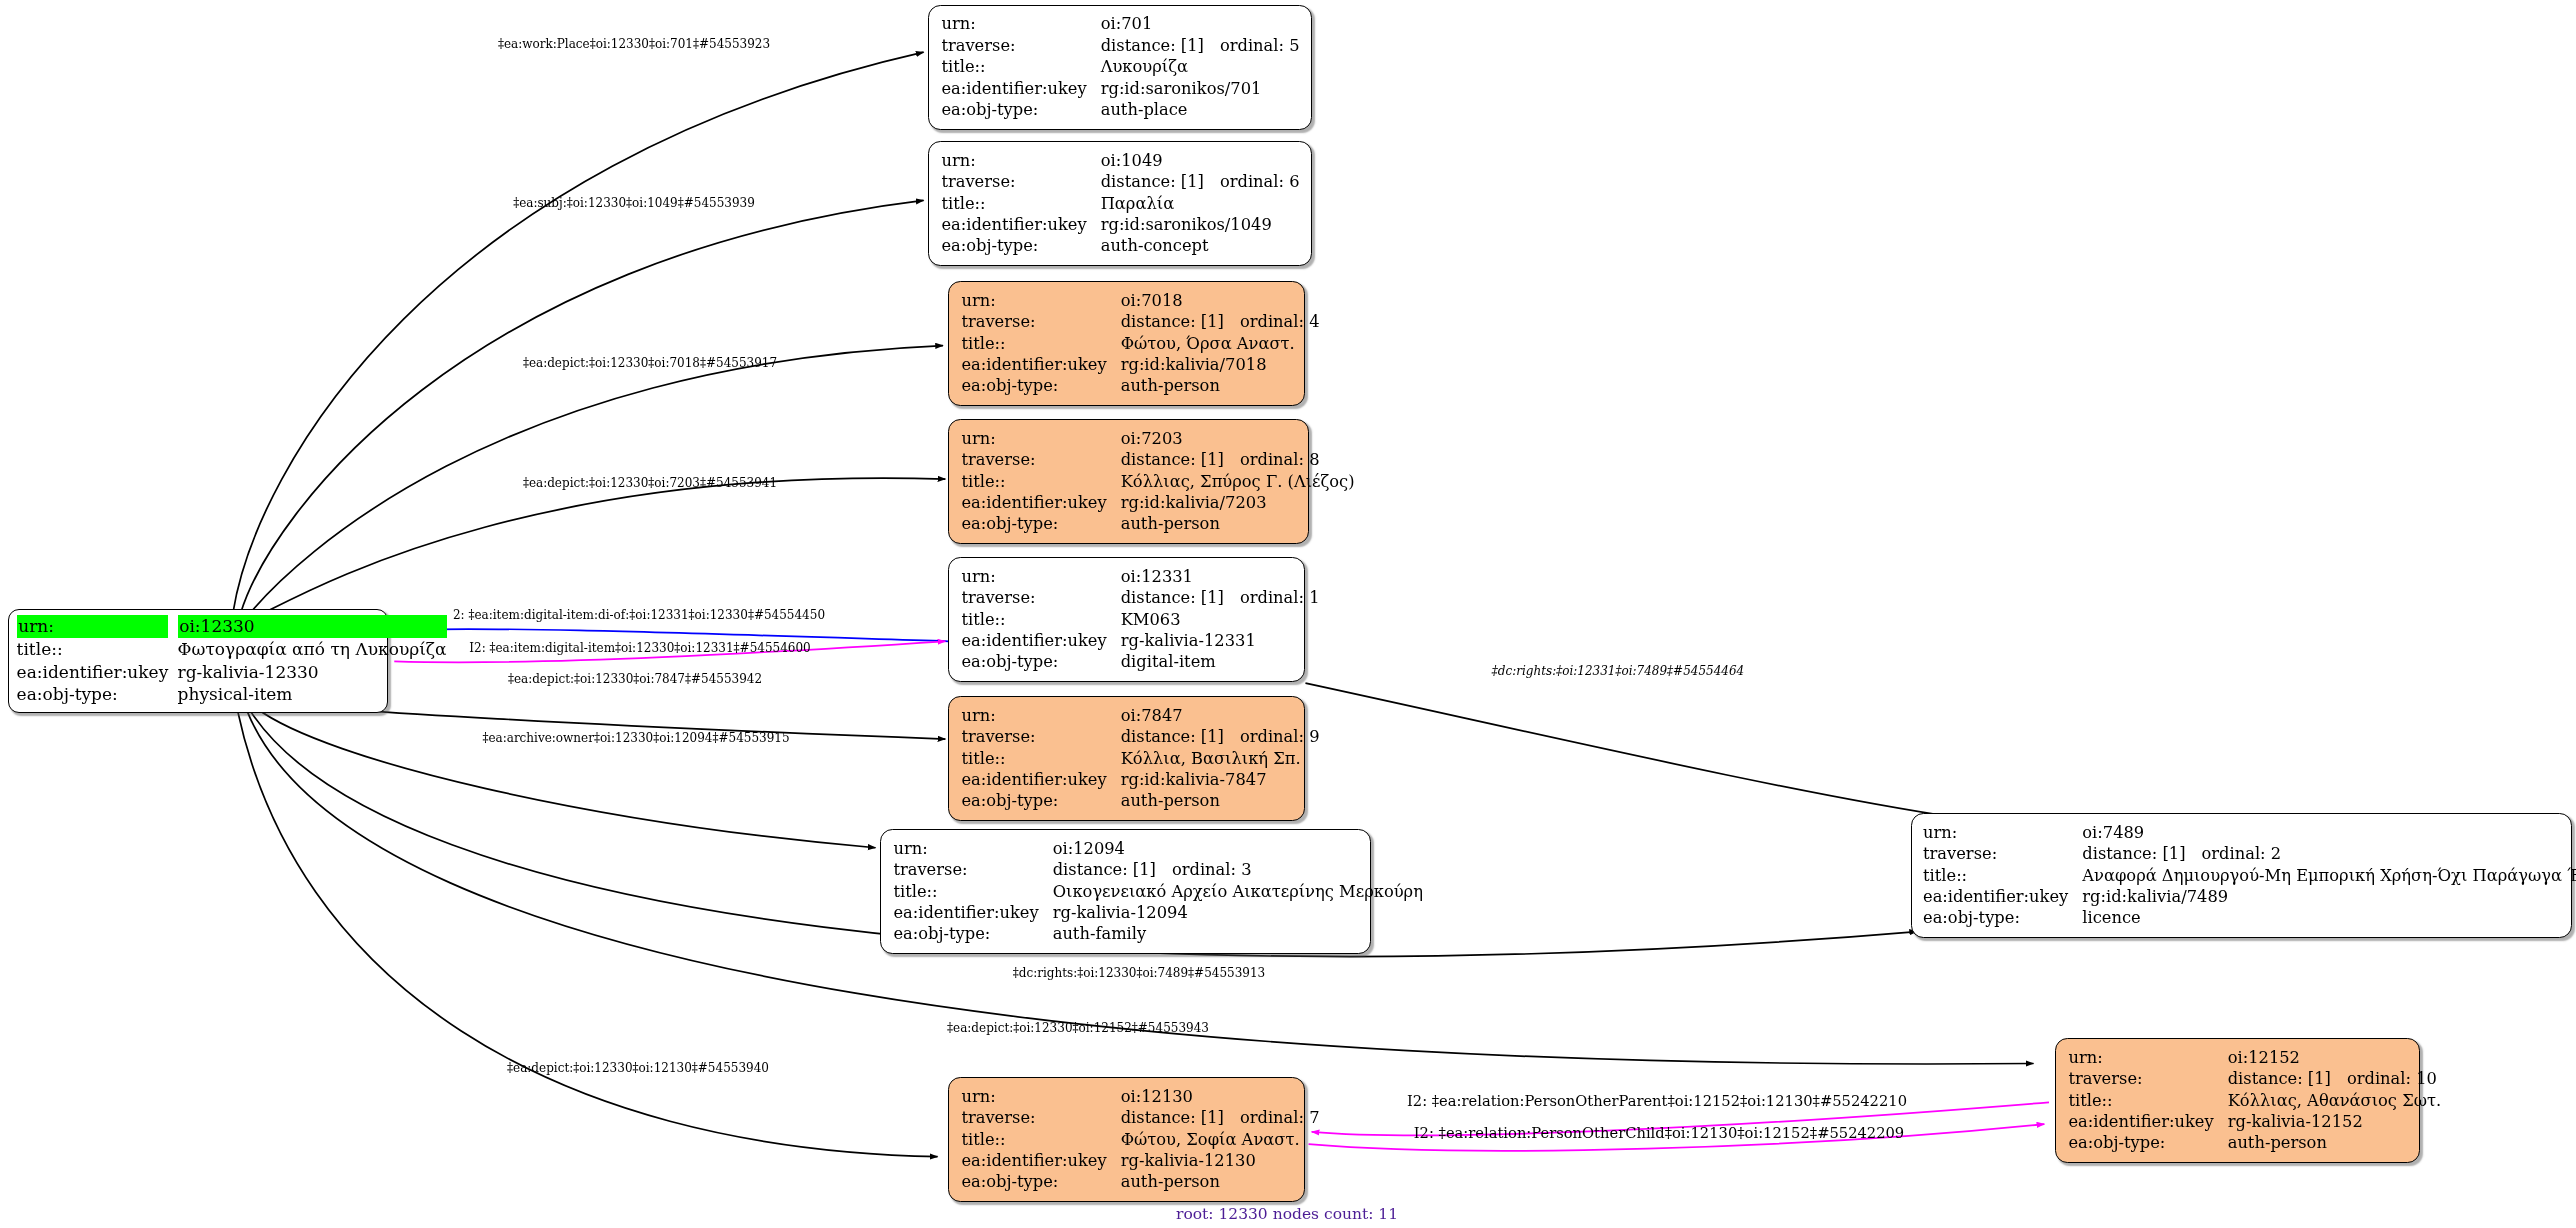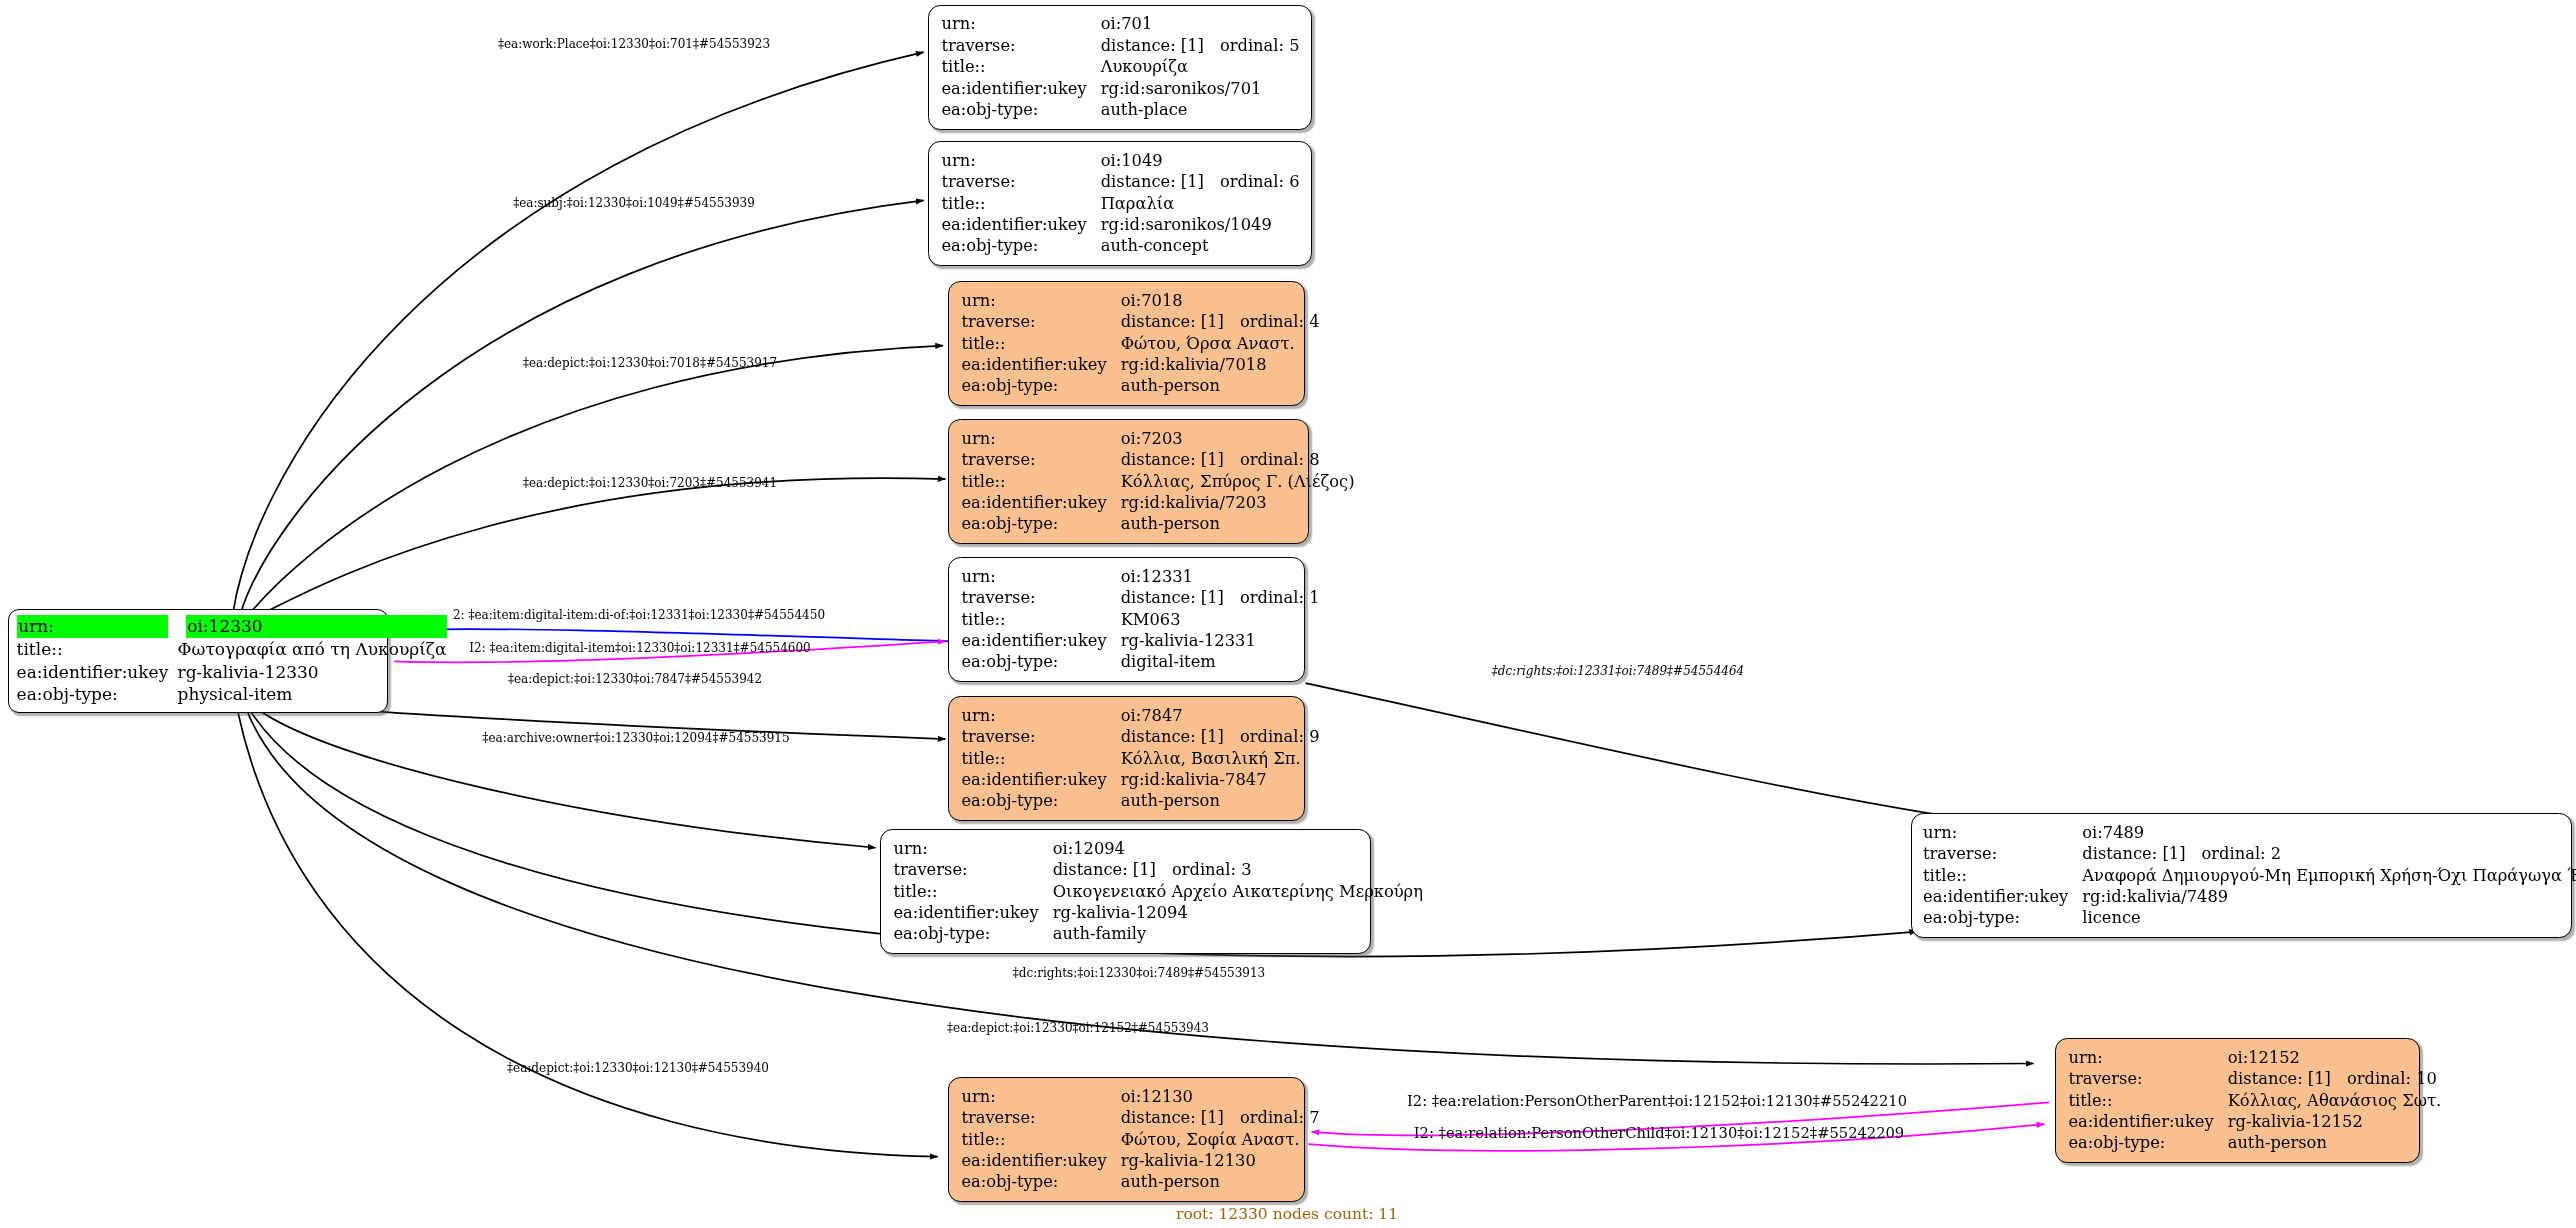--- a/index.html
+++ b/index.html
@@ -48,36 +48,36 @@
     white-space: nowrap;
     vertical-align: top;
   }
   .node td.key { padding-right: 14px; }
   .node td.val { }
   .node td.val .ord { padding-left: 16px; }
   .node.root td { font-size: 17px; }
   .node.root td.key { padding-right: 9.3px; }
   .hl { background: #00ff00; display: block; padding: 0.8px 3.1px 0.8px 1.6px; }
   .node.root td.key .hl { padding-right: 93px; }
-  .node.root td.val .hl { padding-right: 67px; margin-left: 8px; }
+  .node.root td.val .hl { padding-right: 67px; }
 
   .edge-label {
     position: absolute;
     font-family: "DejaVu Serif", "Liberation Serif", serif;
     font-size: 12px;
     color: #000000;
     white-space: nowrap;
     transform: translateX(-50%);
   }
   .edge-label.small { font-size: 14.7px; }
   .caption {
     position: absolute;
     font-family: "DejaVu Serif", "Liberation Serif", serif;
     font-size: 15.5px;
-    color: #a16207;
+    color: #4c1d95;
     white-space: nowrap;
     transform: translateX(-50%);
   }
 </style>
 </head>
 <body>
 
 <div id="canvas">
 
   <svg class="edges" viewBox="0 0 3319 1583">

